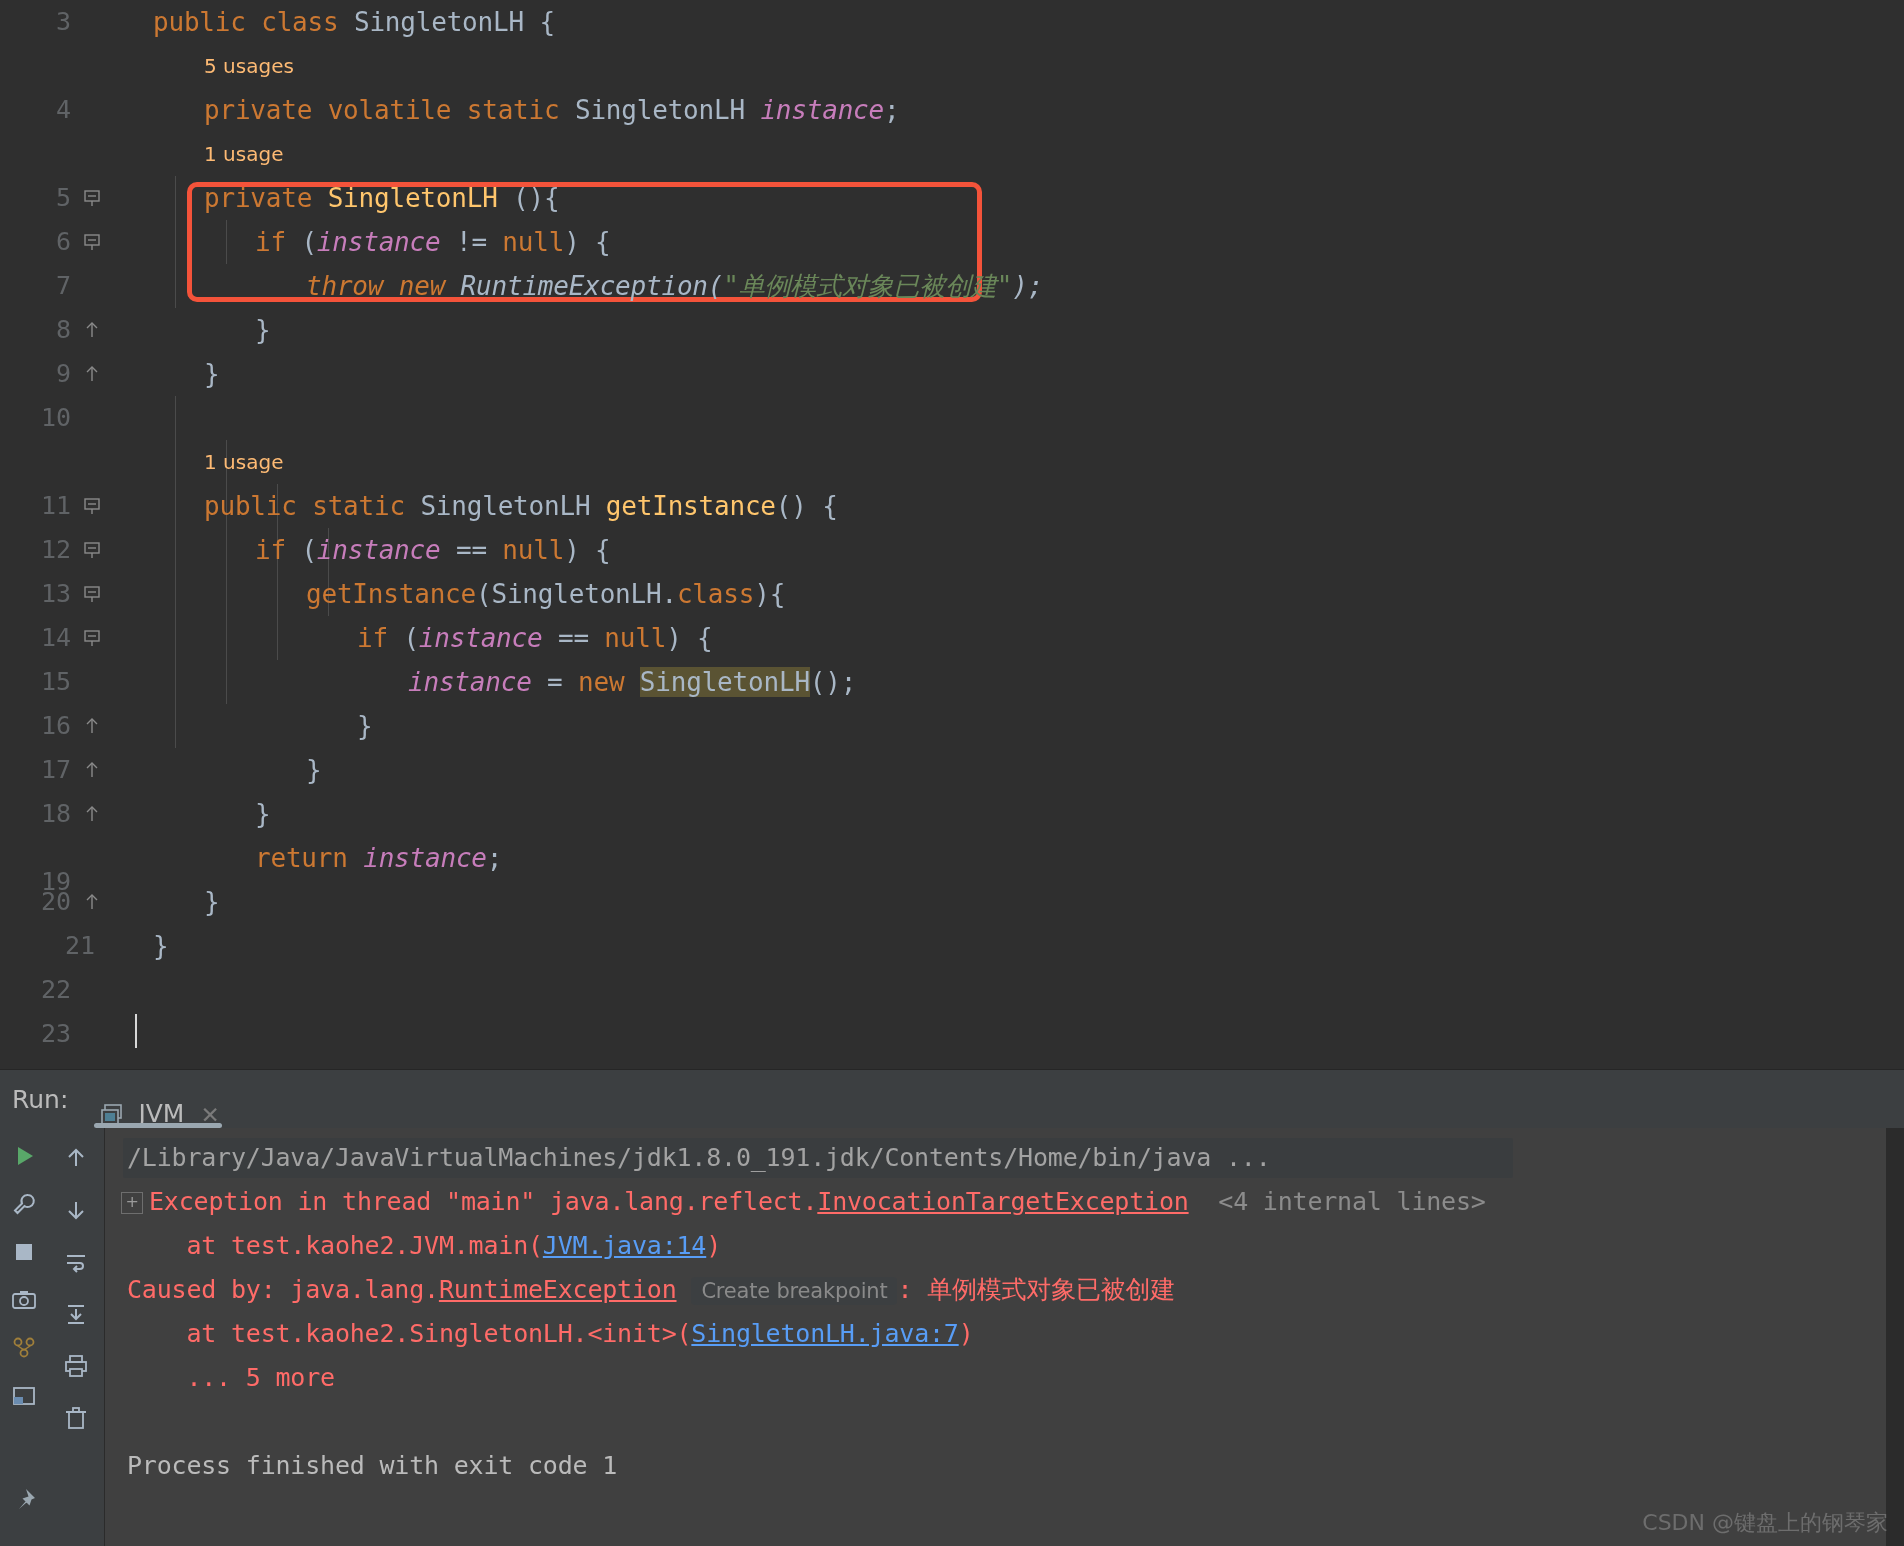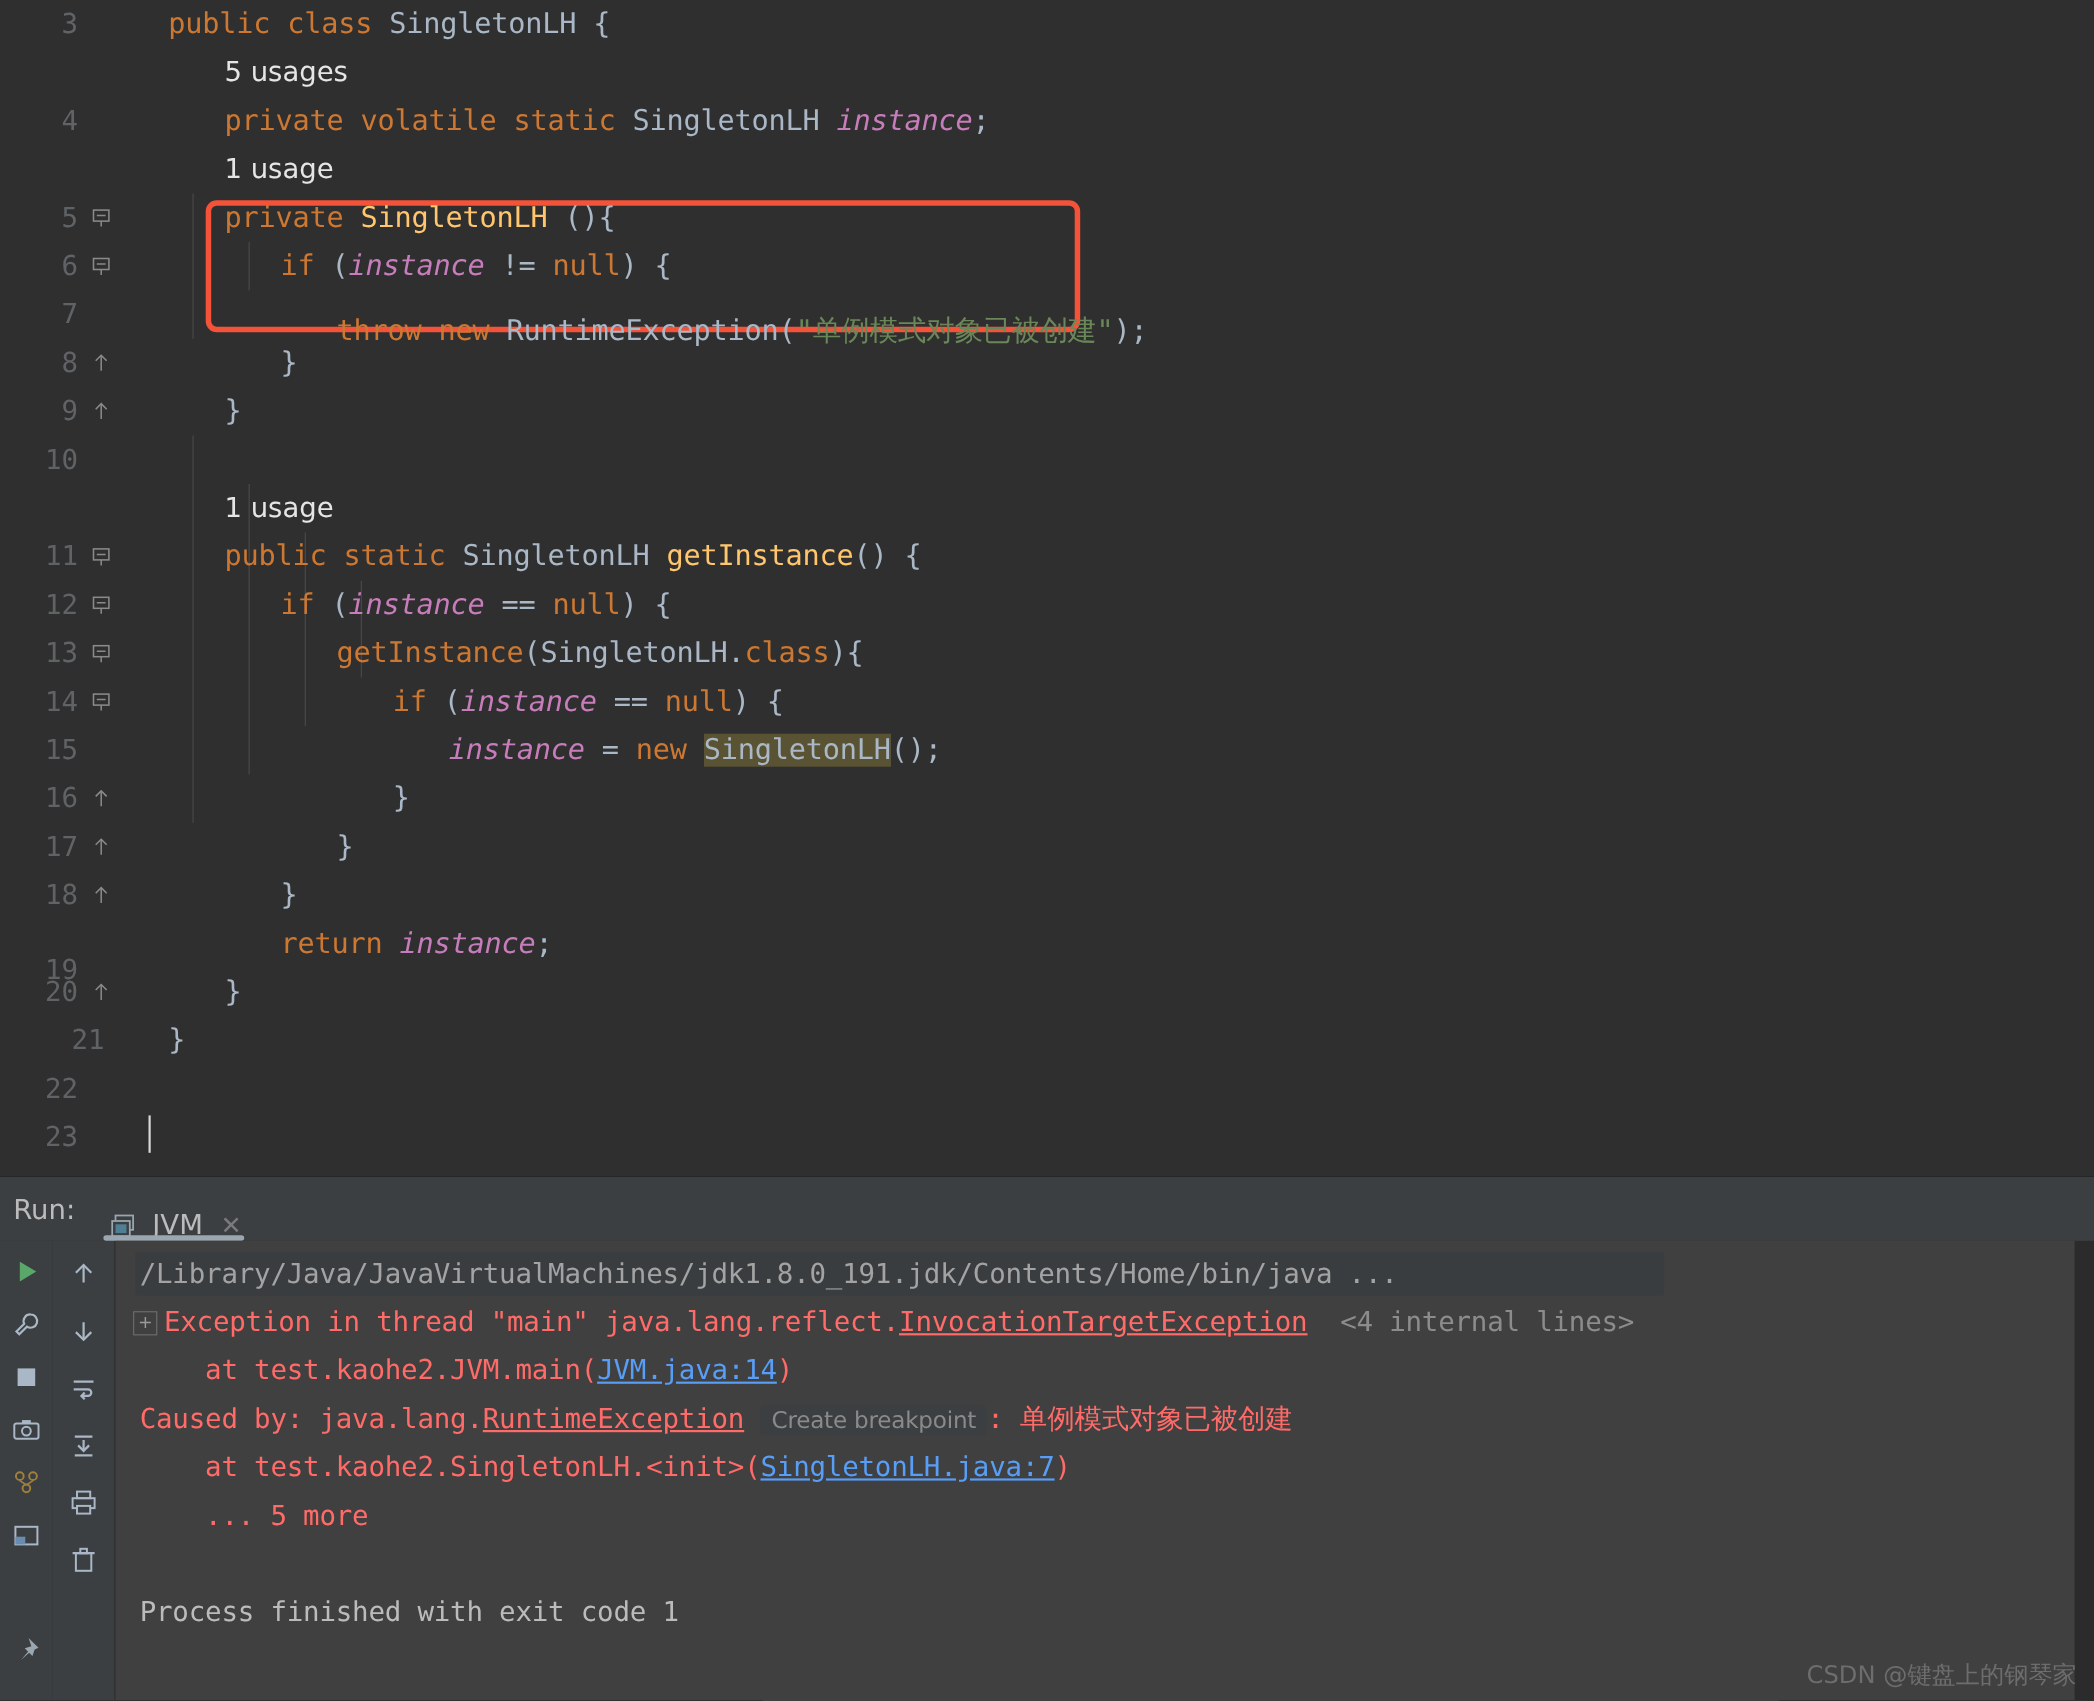--- a/index.html
+++ b/index.html
@@ -69,22 +69,22 @@
     line-height: 44px;
     font-size: 26px;
     white-space: pre;
     font-family: "DejaVu Sans Mono", monospace;
     letter-spacing: -0.2px;
   }
   .hint {
     position: absolute;
     height: 44px;
     line-height: 44px;
-    font-size: 25px;
-    color: #e5e5e5;
+    font-size: 20px;
+    color: #fdba74;
     font-family: "DejaVu Sans", sans-serif;
     white-space: pre;
   }
   
   .kw   { color: #cc7832; }
   .typ  { color: #a9b7c6; }
   .fn   { color: #ffc66d; }
   .fld  { color: #c77dbb; font-style: italic; }
   .str  { color: #6a8759; }
   .pl   { color: #a9b7c6; }
@@ -362,21 +362,21 @@
       <div class="indent-guide" style="left:195px; top:528px; height:88px;"></div>
 
       <div class="redbox" style="left:54px; top:182px; width:785px; height:110px;"></div>
       <div class="caret" style="left:2px; top:1014px; height:34px;"></div>
     <div class="code-line" style="top: 0px; padding-left: 20px;"><span class="kw">public </span><span class="kw">class </span><span class="typ">SingletonLH</span><span class="pl"> {</span></div>
         <div class="hint" style="top: 44px; left: 71px;">5 usages</div>
         <div class="code-line" style="top: 88px; padding-left: 71px;"><span class="kw">private </span><span class="kw">volatile </span><span class="kw">static </span><span class="typ">SingletonLH </span><span class="fld">instance</span><span class="pl">;</span></div>
         <div class="hint" style="top: 132px; left: 71px;">1 usage</div>
         <div class="code-line" style="top: 176px; padding-left: 71px;"><span class="kw">private </span><span class="fn">SingletonLH</span><span class="pl"> (){</span></div>
         <div class="code-line" style="top: 220px; padding-left: 122px;"><span class="kw">if </span><span class="pl">(</span><span class="fld">instance</span><span class="pl"> != </span><span class="kw">null</span><span class="pl">) {</span></div>
-        <div class="code-line" style="top: 279px; padding-left: 173px;"><span class="kw">throw </span><span class="kw">new </span><span class="typ">RuntimeException</span><span class="pl">(</span><span class="str">"单例模式对象已被创建"</span><span class="pl">);</span></div>
+        <div class="code-line" style="top: 264px; padding-left: 173px; font-style: italic;"><span class="kw">throw </span><span class="kw">new </span><span class="typ">RuntimeException</span><span class="pl">(</span><span class="str">"单例模式对象已被创建"</span><span class="pl">);</span></div>
         <div class="code-line" style="top: 308px; padding-left: 122px;"><span class="pl">}</span></div>
         <div class="code-line" style="top: 352px; padding-left: 71px;"><span class="pl">}</span></div>
         <div class="code-line" style="top: 396px; padding-left: 20px;"></div>
         <div class="hint" style="top: 440px; left: 71px;">1 usage</div>
         <div class="code-line" style="top: 484px; padding-left: 71px;"><span class="kw">public </span><span class="kw">static </span><span class="typ">SingletonLH </span><span class="fn">getInstance</span><span class="pl">() {</span></div>
         <div class="code-line" style="top: 528px; padding-left: 122px;"><span class="kw">if </span><span class="pl">(</span><span class="fld">instance</span><span class="pl"> == </span><span class="kw">null</span><span class="pl">) {</span></div>
         <div class="code-line" style="top: 572px; padding-left: 173px;"><span class="kw">getInstance</span><span class="typ">(SingletonLH.</span><span class="kw">class</span><span class="pl">){</span></div>
         <div class="code-line" style="top: 616px; padding-left: 224px;"><span class="kw">if </span><span class="pl">(</span><span class="fld">instance</span><span class="pl"> == </span><span class="kw">null</span><span class="pl">) {</span></div>
         <div class="code-line" style="top: 660px; padding-left: 275px;"><span class="fld">instance</span><span class="pl"> = </span><span class="kw">new </span><span class="hl-ident">SingletonLH</span><span class="pl">();</span></div>
         <div class="code-line" style="top: 704px; padding-left: 224px;"><span class="pl">}</span></div>

